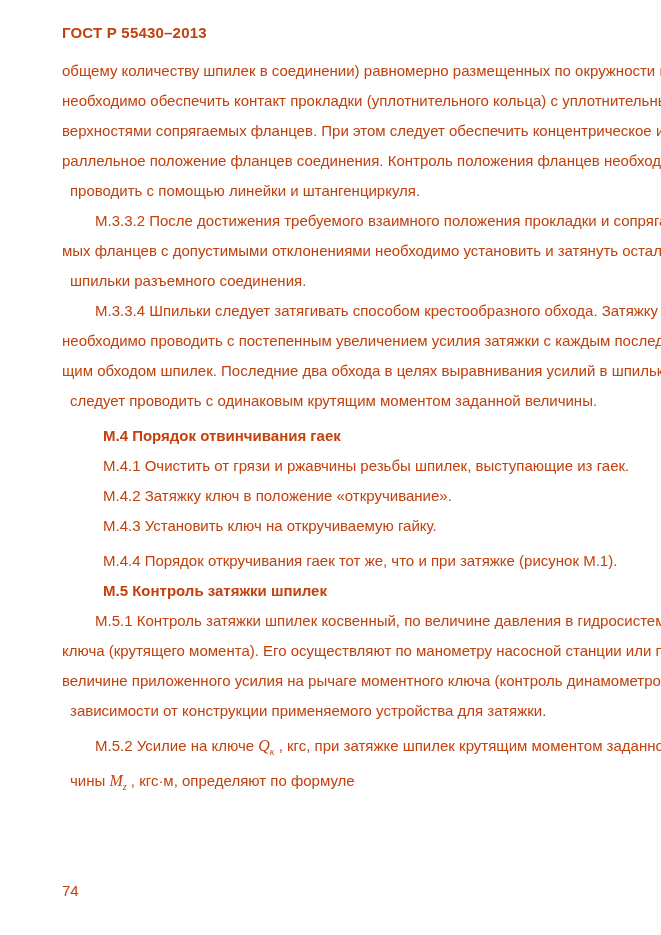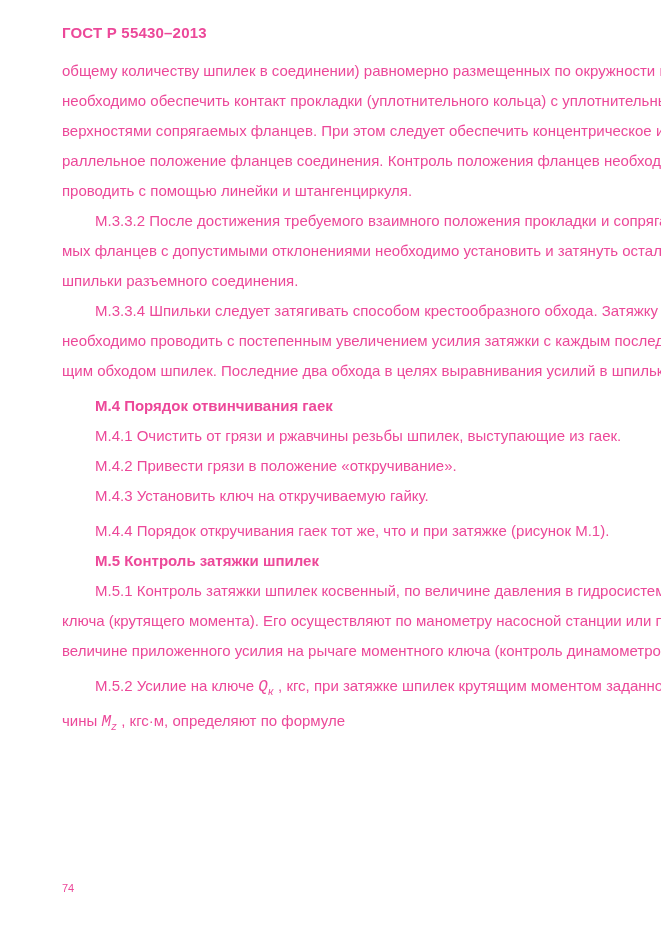--- a/index.html
+++ b/index.html
@@ -5,21 +5,21 @@
   html, body {
     margin: 0;
     padding: 0;
     background: #ffffff;
   }
   .page {
     position: relative;
     width: 661px;
     height: 935px;
     background: #ffffff;
-    color: #ec4899;
+    color: #c2410c;
     font-family: "Liberation Sans", sans-serif;
     font-size: 15px;
     overflow: hidden;
   }
   .doc-header {
     position: absolute;
     top: 24px;
     left: 62px;
     font-weight: bold;
     font-size: 15px;
@@ -35,38 +35,39 @@
     height: 30px;
     line-height: 30px;
     text-align: justify;
     text-align-last: justify;
     white-space: nowrap;
     text-justify: inter-word;
   }
   .ln.end {
     text-align: left;
     text-align-last: left;
+    margin-left: 8px;
   }
   .ln.ind { text-indent: 33px; }
   .ln.bold { font-weight: bold; }
   .ln.gap { margin-top: 5px; }
   .math {
-    font-family: Liberation Mono, monospace;
+    font-family: Liberation Serif, serif;
     font-style: italic;
     font-size: 16px;
   }
   .math sub {
     font-size: 10px;
     line-height: 0;
   }
   .page-number {
     position: absolute;
     left: 62px;
     top: 882px;
-    font-size: 11px;
+    font-size: 15px;
   }
 </style>
 </head>
 <body>
 
 <div class="page">
 
   <div class="doc-header">ГОСТ  Р 55430–2013</div>
 
   <div class="body-text">
@@ -74,29 +75,31 @@
     <div class="ln">необходимо обеспечить контакт прокладки (уплотнительного кольца) с уплотнительными по-</div>
     <div class="ln">верхностями сопрягаемых фланцев. При этом следует обеспечить концентрическое и па-</div>
     <div class="ln">раллельное положение фланцев соединения. Контроль положения фланцев необходимо</div>
     <div class="ln end">проводить с помощью линейки и штангенциркуля.</div>
     <div class="ln ind">М.3.3.2 После достижения требуемого взаимного положения прокладки и сопрягае-</div>
     <div class="ln">мых фланцев с допустимыми отклонениями необходимо установить и затянуть остальные</div>
     <div class="ln end">шпильки разъемного соединения.</div>
     <div class="ln ind">М.3.3.4 Шпильки следует затягивать способом крестообразного обхода. Затяжку</div>
     <div class="ln">необходимо проводить с постепенным увеличением усилия затяжки с каждым последую-</div>
     <div class="ln">щим обходом шпилек. Последние два обхода в целях выравнивания усилий в шпильках</div>
+    <div class="ln end">следует проводить с одинаковым крутящим моментом заданной величины.</div>
     <div class="ln end ind bold gap">М.4 Порядок отвинчивания гаек</div>
     <div class="ln end ind">М.4.1 Очистить от грязи и ржавчины резьбы шпилек, выступающие из гаек.</div>
-    <div class="ln end ind">М.4.2 Привести грязи в положение «откручивание».</div>
+    <div class="ln end ind">М.4.2 Затяжку ключ в положение «откручивание».</div>
     <div class="ln end ind">М.4.3 Установить ключ на откручиваемую гайку.</div>
     <div class="ln end ind gap">М.4.4 Порядок откручивания гаек тот же, что и при  затяжке (рисунок М.1).</div>
     <div class="ln end ind bold">М.5  Контроль затяжки шпилек</div>
     <div class="ln ind">М.5.1 Контроль затяжки шпилек косвенный, по величине давления в гидросистеме</div>
     <div class="ln">ключа (крутящего момента). Его осуществляют по манометру насосной станции или по</div>
     <div class="ln">величине приложенного усилия на рычаге моментного ключа (контроль динамометром), в</div>
+    <div class="ln end">зависимости от конструкции применяемого устройства для затяжки.</div>
 
     <div class="ln ind gap"><span>М.5.2 Усилие на ключе </span><span class="math"><span>Q</span><sub>к</sub></span><span> , кгс, при затяжке шпилек крутящим моментом заданной вели-</span></div>
 
     <div class="ln end gap"><span>чины </span><span class="math"><span>M</span><sub>z</sub></span><span> ,  кгс·м, определяют по формуле</span></div>
   </div>
 
   <div class="page-number">74</div>
 
 </div>
 

